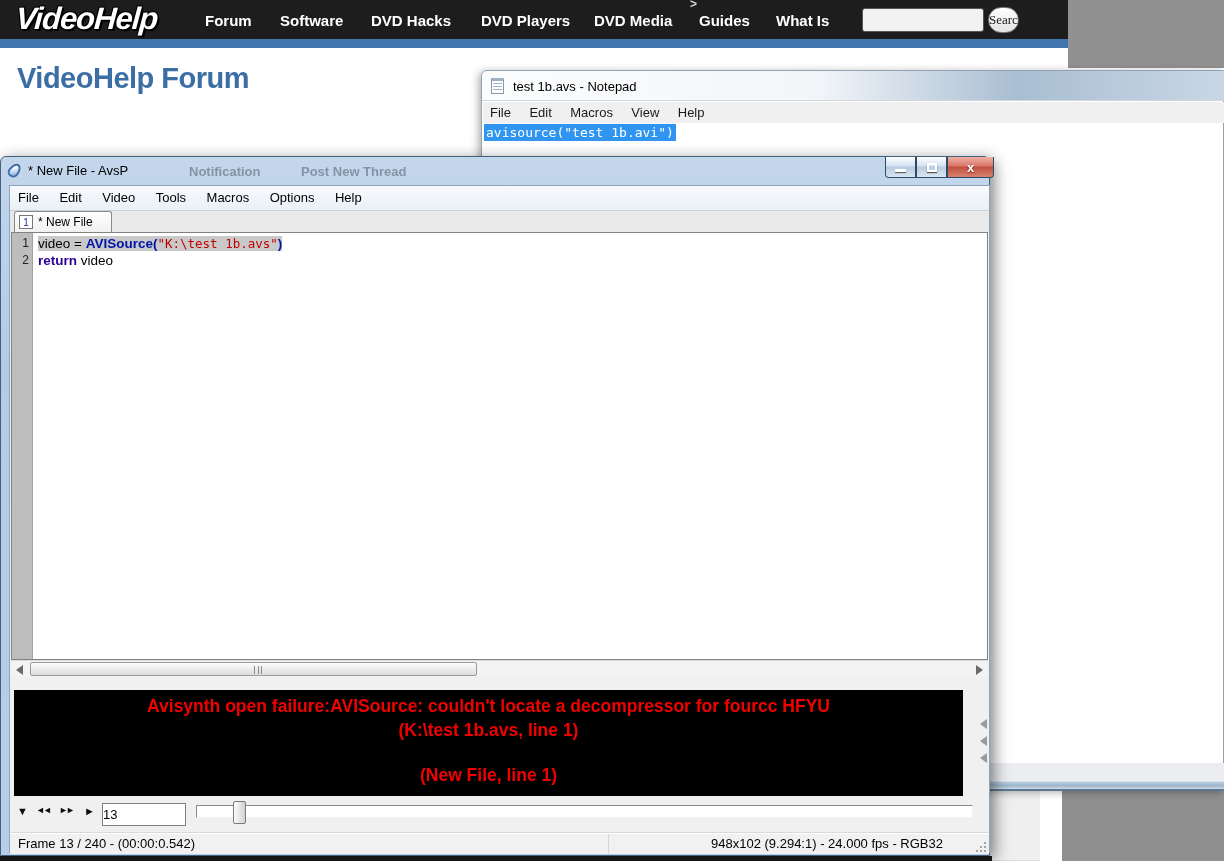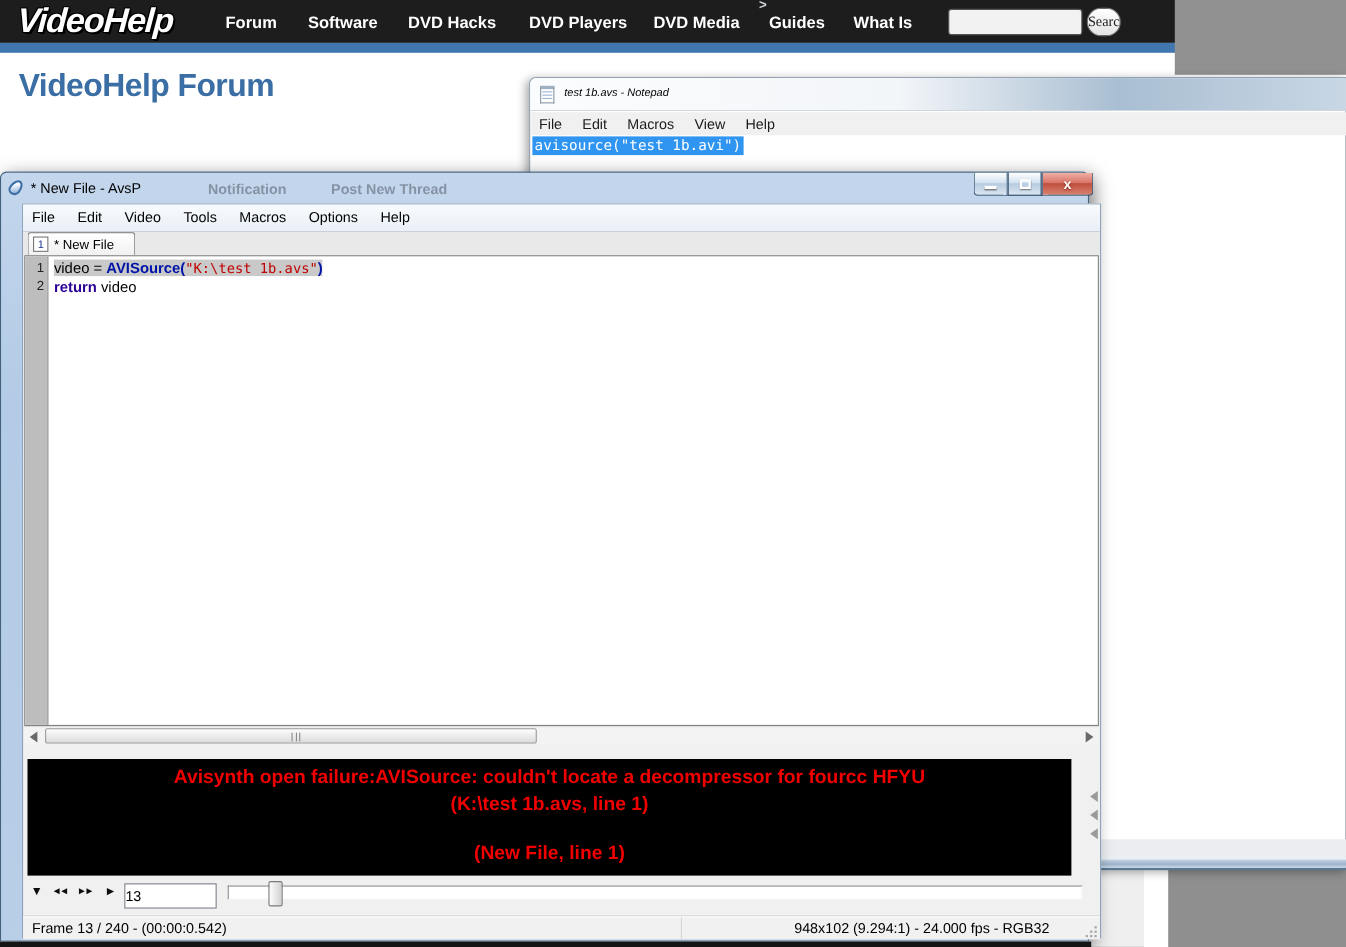--- a/index.html
+++ b/index.html
@@ -46,21 +46,21 @@
     background:#ffffff; border:1px solid #94a3b3; border-radius:6px 0 0 0;
     box-shadow:-2px 2px 9px rgba(0,0,0,0.35);
   }
   #np-titlebar {
     left:0; top:0; width:743px; height:30px; border-radius:6px 0 0 0;
     background:linear-gradient(to right,#fbfcfd 0%,#f3f6f9 45%,#a9bed2 72%,#c9d7e5 100%);
     border-bottom:1px solid #cdd6df;
   }
   #np-icon { left:9px; top:7px; width:13px; height:16px; background:#fdfdfd; border:1px solid #8a97a5; border-top:3px solid #9fb0c0; }
   #np-icon i { display:block; height:1px; background:#9db3d8; margin:2px 1px 0 1px; }
-  #np-title { left:31px; top:8px; font-size:10px; color:#000;font-style:italic; }
+  #np-title { left:31px; top:8px; font-size:13px; color:#000; }
   #np-menubar { left:1px; top:31px; width:741px; height:21px; background:#f0f0f0; }
   .np-menu-item { display:inline-block; padding:2px 7px; font-size:13px; color:#1a1a1a; line-height:17px; }
   #np-selected-line {
     left:2px; top:53px; font-family:"DejaVu Sans Mono", monospace; font-size:13px;
     background:#3095f0; color:#ffffff; padding:1px 2px; white-space:pre;
   }
   #np-bottom-inner { left:1px; top:692px; width:741px; height:16px; background:#ebedf0; }
   #np-bottom-frame {
     left:0; top:708px; width:743px; height:12px;
     background:linear-gradient(#f7fafc,#b6c8da 30%,#9db5cb 65%,#cfdcea);
@@ -96,21 +96,21 @@
   .wbtn:first-child { border-radius:0 0 0 4px; }
   #btn-close {
     width:47px; border-radius:0 0 4px 0;
     background:linear-gradient(#f0b0a4,#d9766a 45%,#c04f3e 50%,#d8826f);
   }
   .glyph-min { width:11px; height:3px; background:#fff; box-shadow:0 1px 1px #555; margin-top:6px; }
   .glyph-max { width:10px; height:9px; border:2px solid #fff; box-shadow:0 1px 1px #555; }
   .glyph-close { color:#fff; font-size:13px; font-weight:bold; text-shadow:0 1px 2px #7a2318; line-height:19px; }
 
   #avsp-client {
-    left:19px; top:28px; width:981px; height:668px;
+    left:8px; top:28px; width:981px; height:668px;
     background:#f0f0f0; border:1px solid #8ea4bd;
   }
   #avsp-menubar {
     left:0; top:0; width:979px; height:25px;
     background:linear-gradient(#f8fafd,#eaf0f7); border-bottom:1px solid #c9d1da;
   }
   .avsp-menu-item { display:inline-block; padding:4px 8px; font-size:13px; color:#000; }
   #avsp-tabbar { left:0; top:25px; width:979px; height:21px; background:#e9e9e9; }
   #avsp-tab {
     left:4px; top:0px; width:98px; height:21px;

